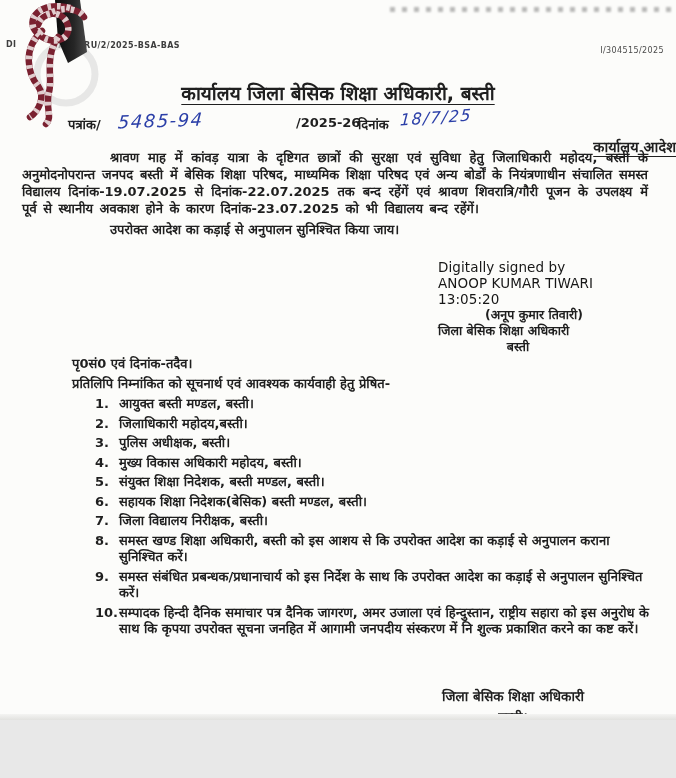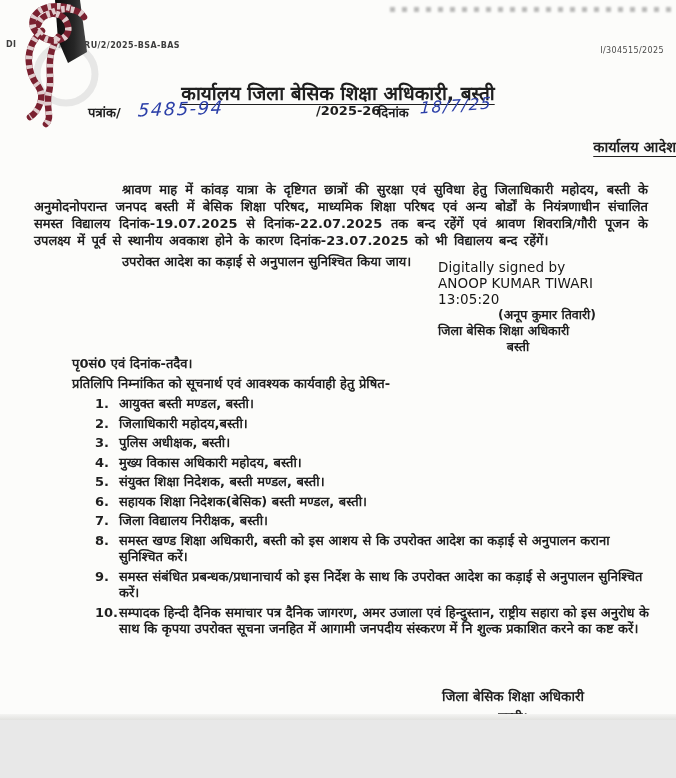--- a/index.html
+++ b/index.html
@@ -27,47 +27,47 @@
   .ref-left-main{left:52px;top:41px;}
   .ref-right{right:12px;top:46px;color:#4a4a4a;font-weight:500;text-align:right;}
   
   .thread{position:absolute;left:8px;top:0;z-index:3;}
   
   .office-title{
     position:absolute;left:0;right:0;top:80px;text-align:center;
     font-size:19px;font-weight:700;
   }
   .u{text-decoration:underline;text-underline-offset:4px;}
-  .letterno-row{position:absolute;left:0;right:0;top:96px;height:32px;margin-left:20px;}
+  .letterno-row{position:absolute;left:0;right:0;top:108px;height:32px;}
   .lbl{position:absolute;font-size:13px;font-weight:600;}
   .lbl-patrank{left:68px;top:7px;}
   .lbl-suffix{left:296px;top:7px;}
   .lbl-date{left:358px;top:7px;}
   .hw{
     position:absolute;color:#2b3fa8;font-style:italic;font-weight:500;
     letter-spacing:1.5px;white-space:nowrap;
   }
   .hw-no{left:118px;top:2px;font-size:18px;transform:rotate(-2deg) skewX(-6deg);}
   .hw-date{left:400px;top:0;font-size:16px;transform:rotate(-4deg) skewX(-8deg);}
   .order-title{
     position:absolute;left:0;right:0;top:136px;text-align:right;
     font-size:14.5px;font-weight:700;
   }
   
-  .body-flow{position:absolute;left:34px;right:28px;top:149px;margin-top:32px;}
+  .body-flow{position:absolute;left:22px;right:28px;top:149px;}
   .body-par{
     font-size:13px;line-height:17px;font-weight:600;text-align:justify;
     text-indent:88px;word-spacing:2px;
   }
   .compliance{font-size:13px;line-height:17px;font-weight:600;margin:4px 0 0 88px;}
   
   .sig-block{position:absolute;left:438px;top:260px;width:200px;}
   .sig-en{font-size:13.5px;line-height:15.8px;font-weight:500;color:#161616;letter-spacing:.1px;}
   .sig-hi{position:absolute;left:0;top:47px;width:190px;font-size:12.5px;line-height:16px;font-weight:600;}
-  .sig-name{margin-left:14px;padding-left:46px;}
+  .sig-name{margin-left:1px;padding-left:46px;}
   .sig-place{width:160px;text-align:center;}
   
   .endorse-flow{position:absolute;left:72px;right:26px;top:354px;}
   .ref-line,.copy-line{font-size:13px;font-weight:600;line-height:20px;}
   .copy-list{margin:2px 0 0 23px;}
   .li{display:flex;margin-bottom:3px;font-size:13px;font-weight:600;line-height:16.5px;}
   .num{flex:none;width:24px;}
   .txt{flex:1;text-align:left;}
   
   .footer-sig{

